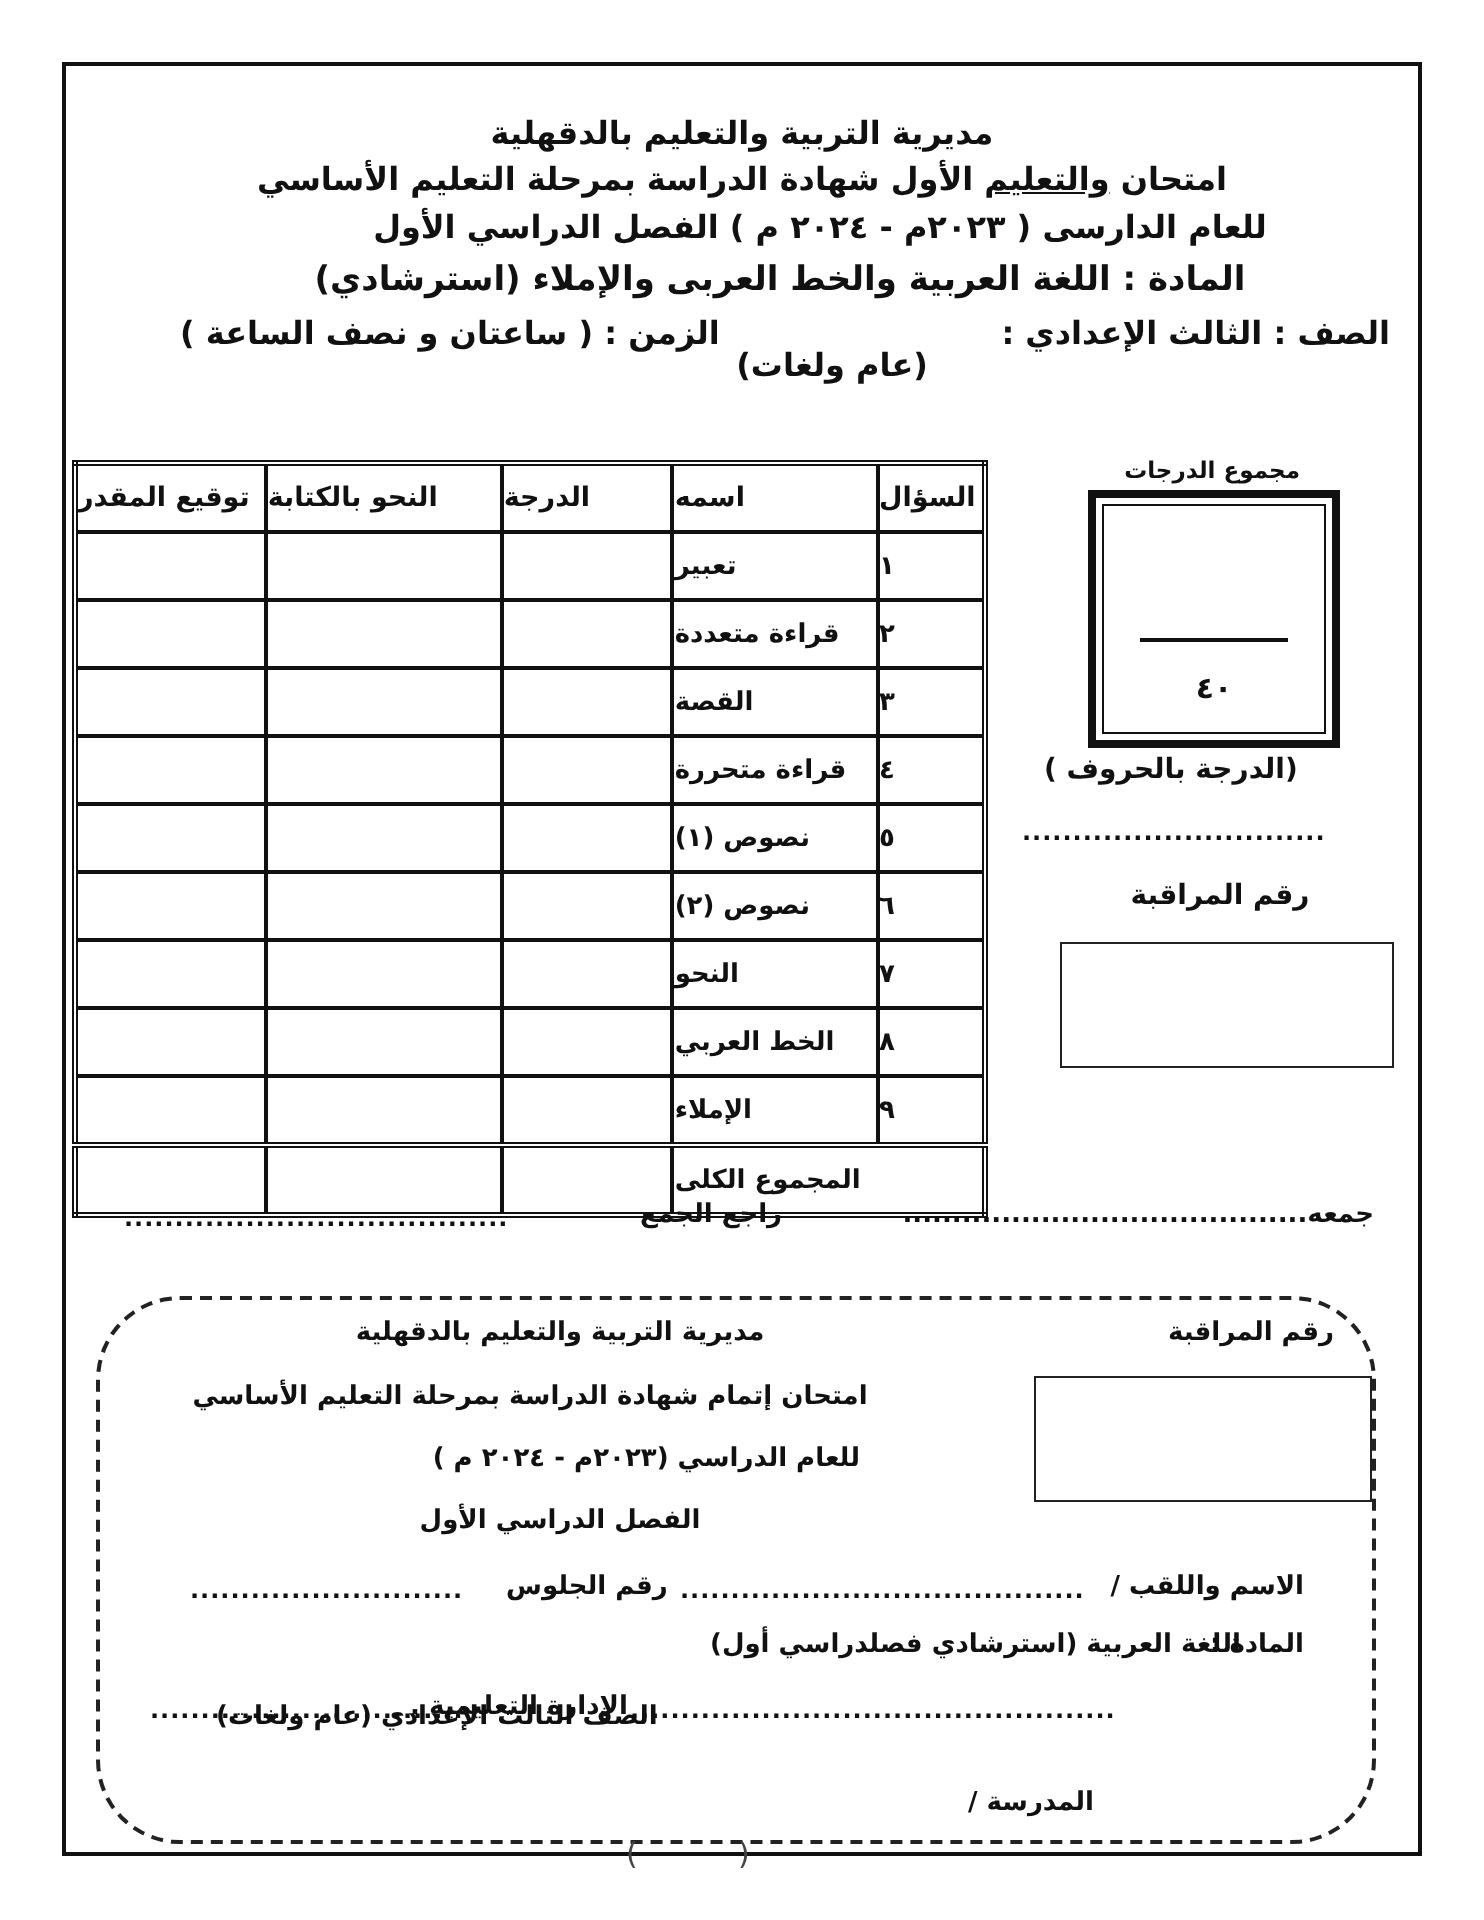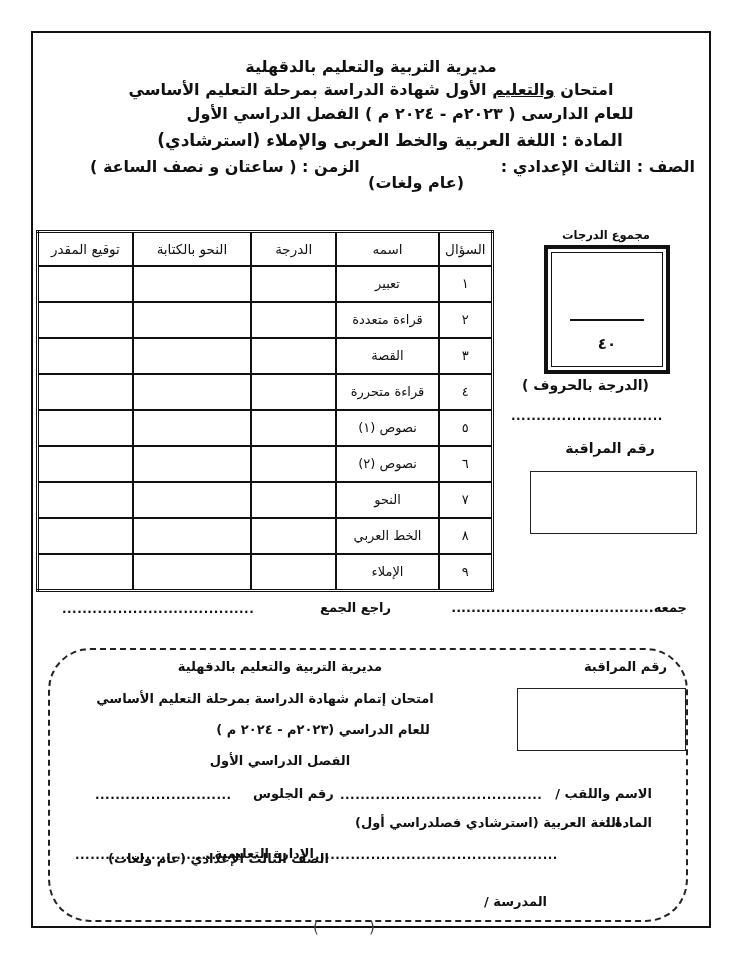--- a/index.html
+++ b/index.html
@@ -7,22 +7,22 @@
          font-family:"DejaVu Sans", sans-serif; color:#111; }
   .abs { position:absolute; }
   .rtl { direction:rtl; }
   .outer { left:31px; top:31px; width:676px; height:893px; border:2px solid #111; border-right-width:2px; }
   .b { font-weight:bold; }
   .hdr { text-align:center; white-space:nowrap; font-weight:bold; }
   .u { text-decoration:underline; }
 
   table.grades { position:absolute; left:36px; top:230px; width:458px; height:362px;
     border-collapse:collapse; direction:rtl; border:3px double #111; }
-  table.grades td, table.grades th { border:2px solid #111; text-align:center;
-    font-size:13px; font-weight:normal; padding:0; }
+  table.grades td, table.grades th { border:2px solid #111; text-align:left;
+    font-size:13px; font-weight:bold; padding:0; }
   table.grades th { height:32px; font-size:13.5px; }
   table.grades td { height:32px; }
   table.grades td.num { font-size:13px; }
 
   .gradebox { left:544px; top:245px; width:118px; height:121px; border:4px solid #111; }
   .gradebox-inner { position:absolute; left:3px; top:3px; right:3px; bottom:3px; border:1.5px solid #111; }
   .gb-line { position:absolute; left:22px; right:22px; top:70px; height:2px; background:#111; }
   .gb-max { position:absolute; left:0; right:0; top:86px; text-align:center; font-weight:bold; font-size:15px; }
 
   .dots { letter-spacing:0.5px; font-weight:bold; font-size:12px; white-space:nowrap; }
@@ -128,20 +128,26 @@
         <td></td>
         <td></td>
     </tr>
     <tr>
       <td class="num">٩</td>
       <td>الإملاء</td>
       <td></td>
         <td></td>
         <td></td>
     </tr>
+    <tr style="border-top:3px double #111;">
+      <td colspan="2">المجموع الكلى</td>
+      <td></td>
+        <td></td>
+        <td></td>
+    </tr>
   </tbody>
 </table>
 
 <div class="abs rtl b" style="left:536px;width:140px;top:228px;text-align:center;font-size:11.5px;">مجموع الدرجات</div>
 <div class="abs gradebox">
   <div class="gradebox-inner"></div>
   <div class="gb-line"></div>
   <div class="gb-max">٤٠</div>
 </div>
 <div class="abs rtl b t14" style="left:522px;top:377px;white-space:nowrap;">(الدرجة بالحروف )</div>

